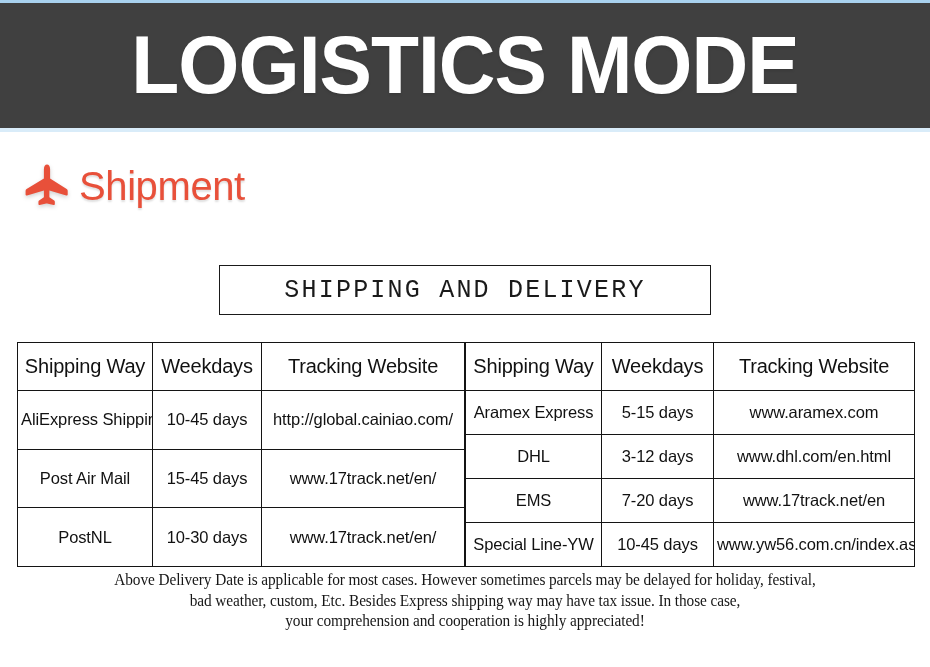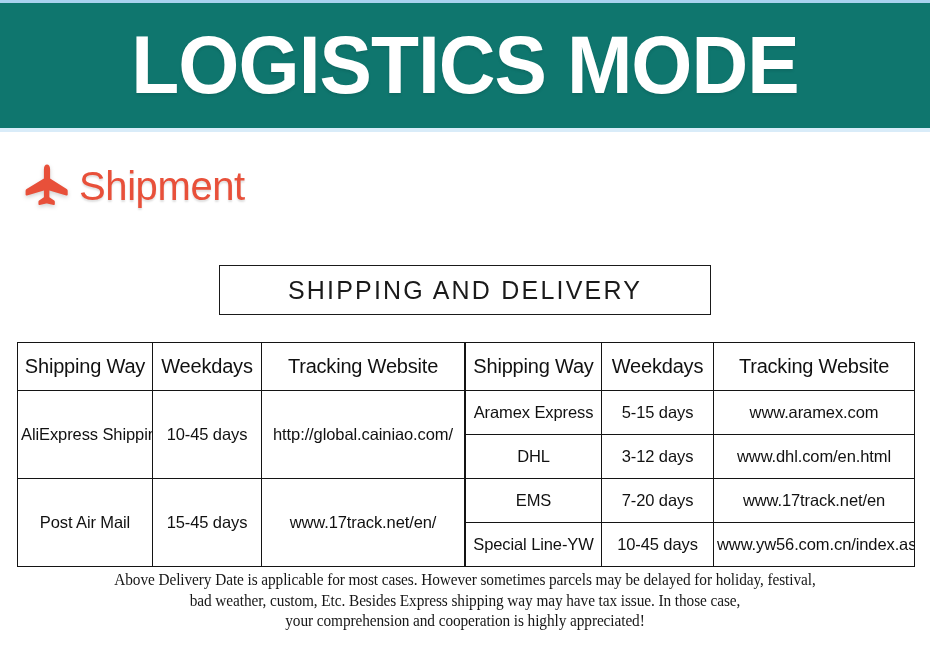--- a/index.html
+++ b/index.html
@@ -32,21 +32,21 @@
     position: absolute;
     left: 0; top: 0;
     width: 930px; height: 3px;
     background: #a9d2ef;
   }
   .banner {
     position: absolute;
     left: 0; top: 3px;
     width: 930px;
     height: 125px;
-    background: #0f766e;
+    background: #404040;
     display: flex;
     align-items: center;
     justify-content: center;
   }
   .banner-edge-bottom {
     position: absolute;
     left: 0; top: 128px;
     width: 930px; height: 4px;
     background: #d9ecf9;
   }
@@ -95,21 +95,21 @@
     top: 265px;
     width: 492px;
     height: 50px;
     border: 1.5px solid #1a1a1a;
     background: #ffffff;
     display: flex;
     align-items: center;
     justify-content: center;
   }
   .sd-text {
-    font-family: Liberation Sans, sans-serif;
+    font-family: Liberation Mono, monospace;
     font-size: 25px;
     font-weight: normal;
     color: #1a1a1a;
     letter-spacing: 2.2px;
     white-space: nowrap;
   }
 
   
   .tables {
     position: absolute;
@@ -224,20 +224,25 @@
         <tr>
           <td class="tight">AliExpress Shipping</td>
           <td>10-45 days</td>
           <td class="tight">http://global.cainiao.com/</td>
         </tr>
         <tr>
           <td>Post Air Mail</td>
           <td>15-45 days</td>
           <td>www.17track.net/en/</td>
         </tr>
+        <tr>
+          <td>PostNL</td>
+          <td>10-30 days</td>
+          <td>www.17track.net/en/</td>
+        </tr>
       </tbody>
     </table>
 
     <table class="ship-table right">
       <colgroup>
         <col class="c-way">
           <col class="c-days">
           <col class="c-web">
       </colgroup>
       <thead>

